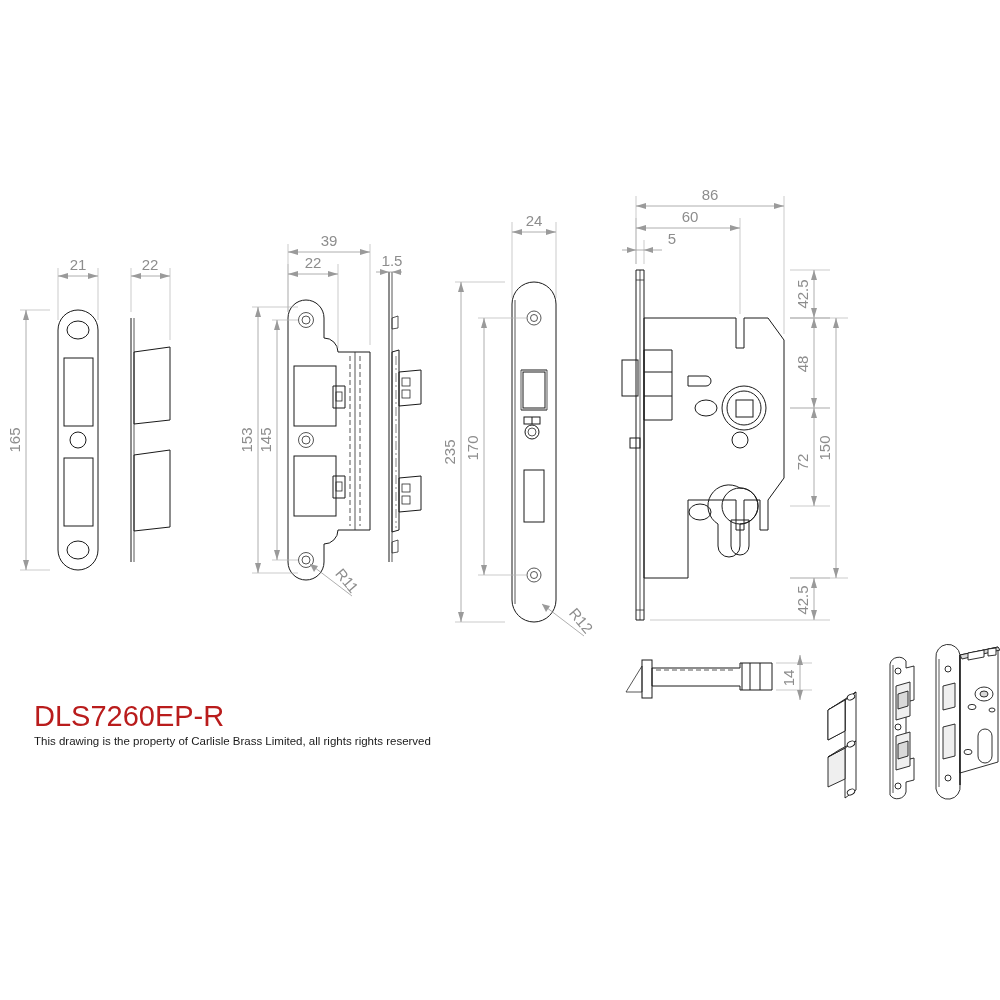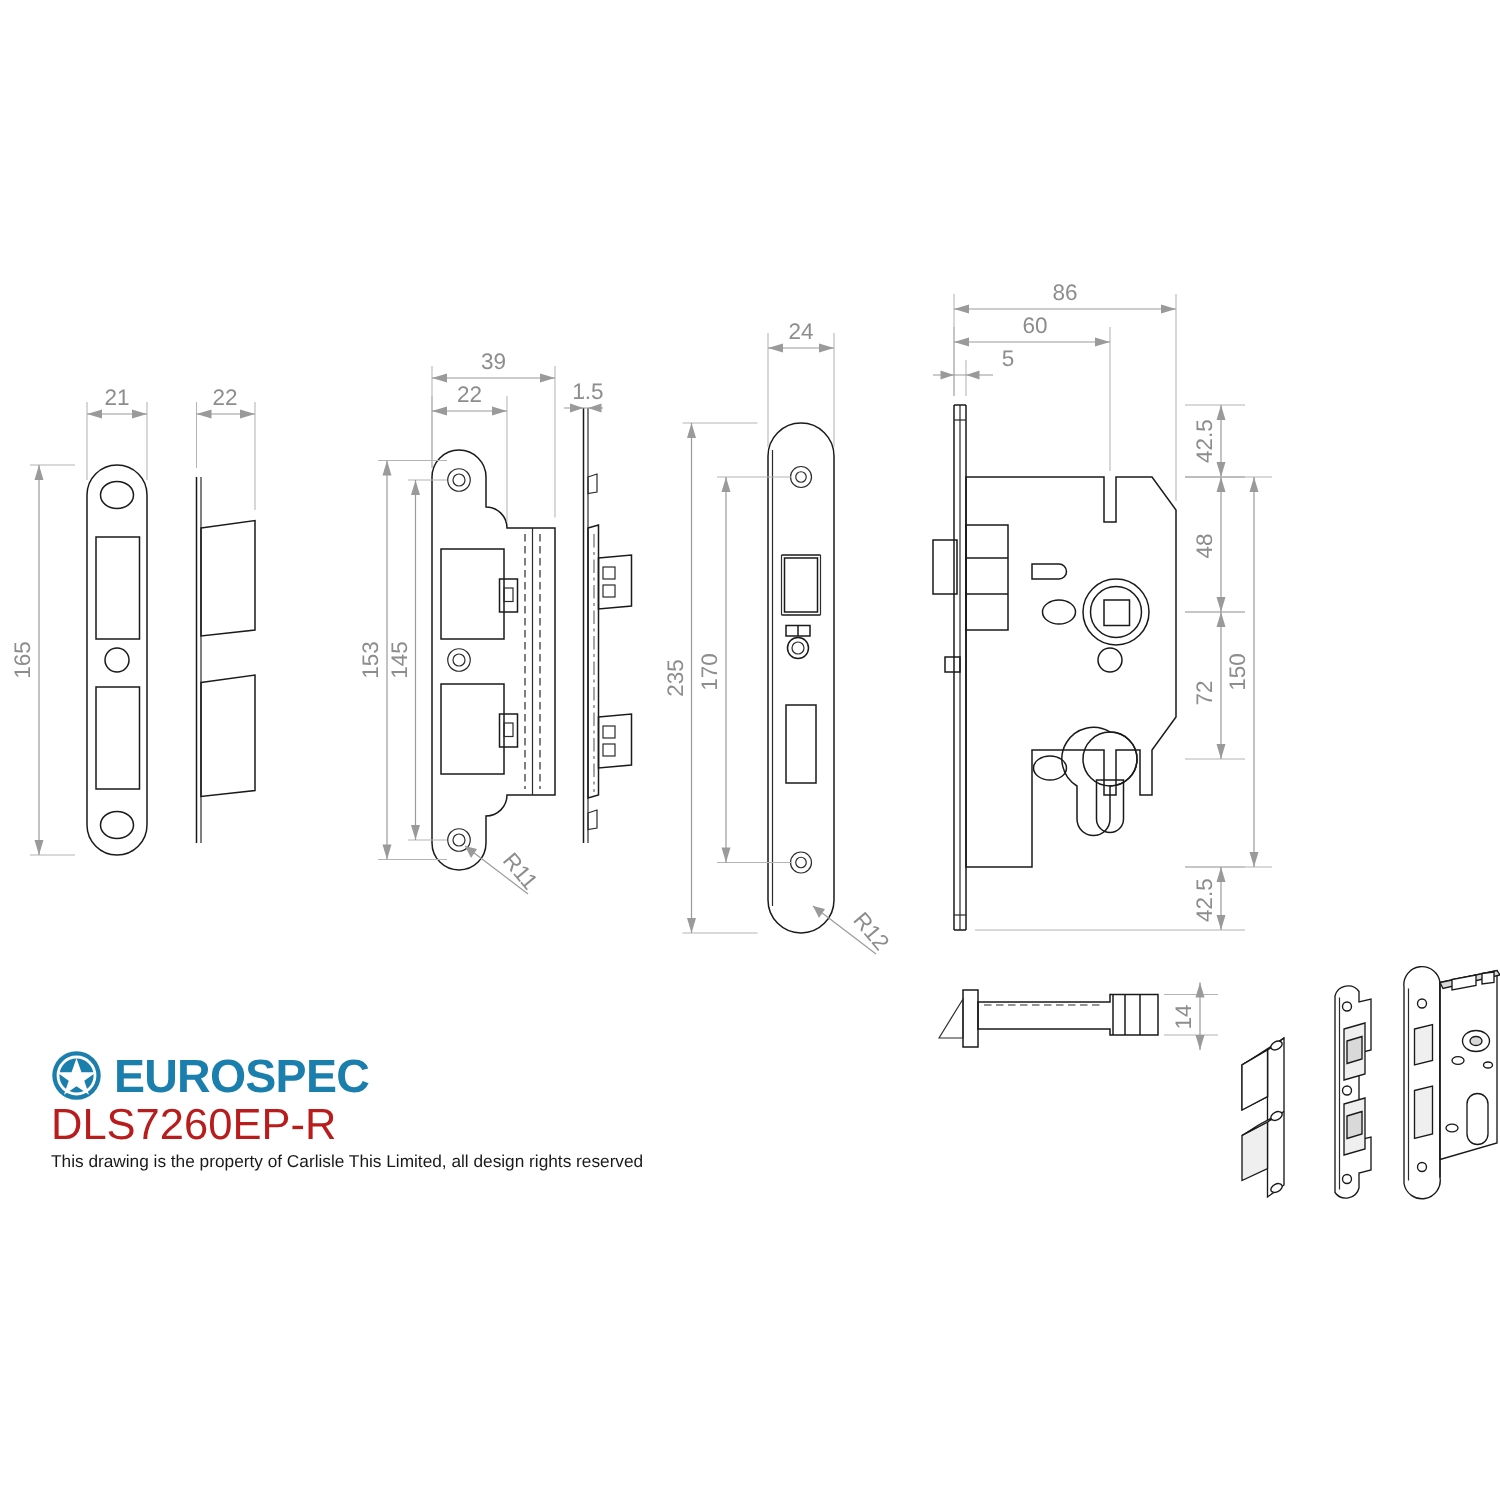--- a/index.html
+++ b/index.html
@@ -422,25 +422,17 @@
 
       <ellipse class="iso-f" cx="972" cy="707" rx="4" ry="2.6"></ellipse>
       <ellipse class="iso-f" cx="968" cy="752" rx="4" ry="2.6"></ellipse>
       <ellipse class="iso-f" cx="992" cy="710" rx="3" ry="2"></ellipse>
     </g>
   </g>
 
 </svg>
 
 <div id="titleblock">
-  <div class="logo-row">
-    <svg class="logo-mark" viewBox="0 0 40 40">
-      <circle cx="20" cy="20" r="19" fill="#1b7fad"></circle>
-      <circle cx="20" cy="20" r="14.5" fill="none" stroke="#ffffff" stroke-width="2.2"></circle>
-      <polygon points="20,6.5 23.9,17.4 35.4,17.4 26.1,24.2 29.8,35.1 20,28.4 10.2,35.1 13.9,24.2 4.6,17.4 16.1,17.4" fill="#ffffff"></polygon>
-    </svg>
-    <div class="logo-word">EUROSPEC</div>
-  </div>
   <div class="part-no">DLS7260EP-R</div>
-  <div class="rights">This drawing is the property of Carlisle This Limited, all design rights reserved</div>
+  <div class="rights">This drawing is the property of Carlisle Brass Limited, all rights rights reserved</div>
 </div>
 
 </div>
 
 </body></html>

